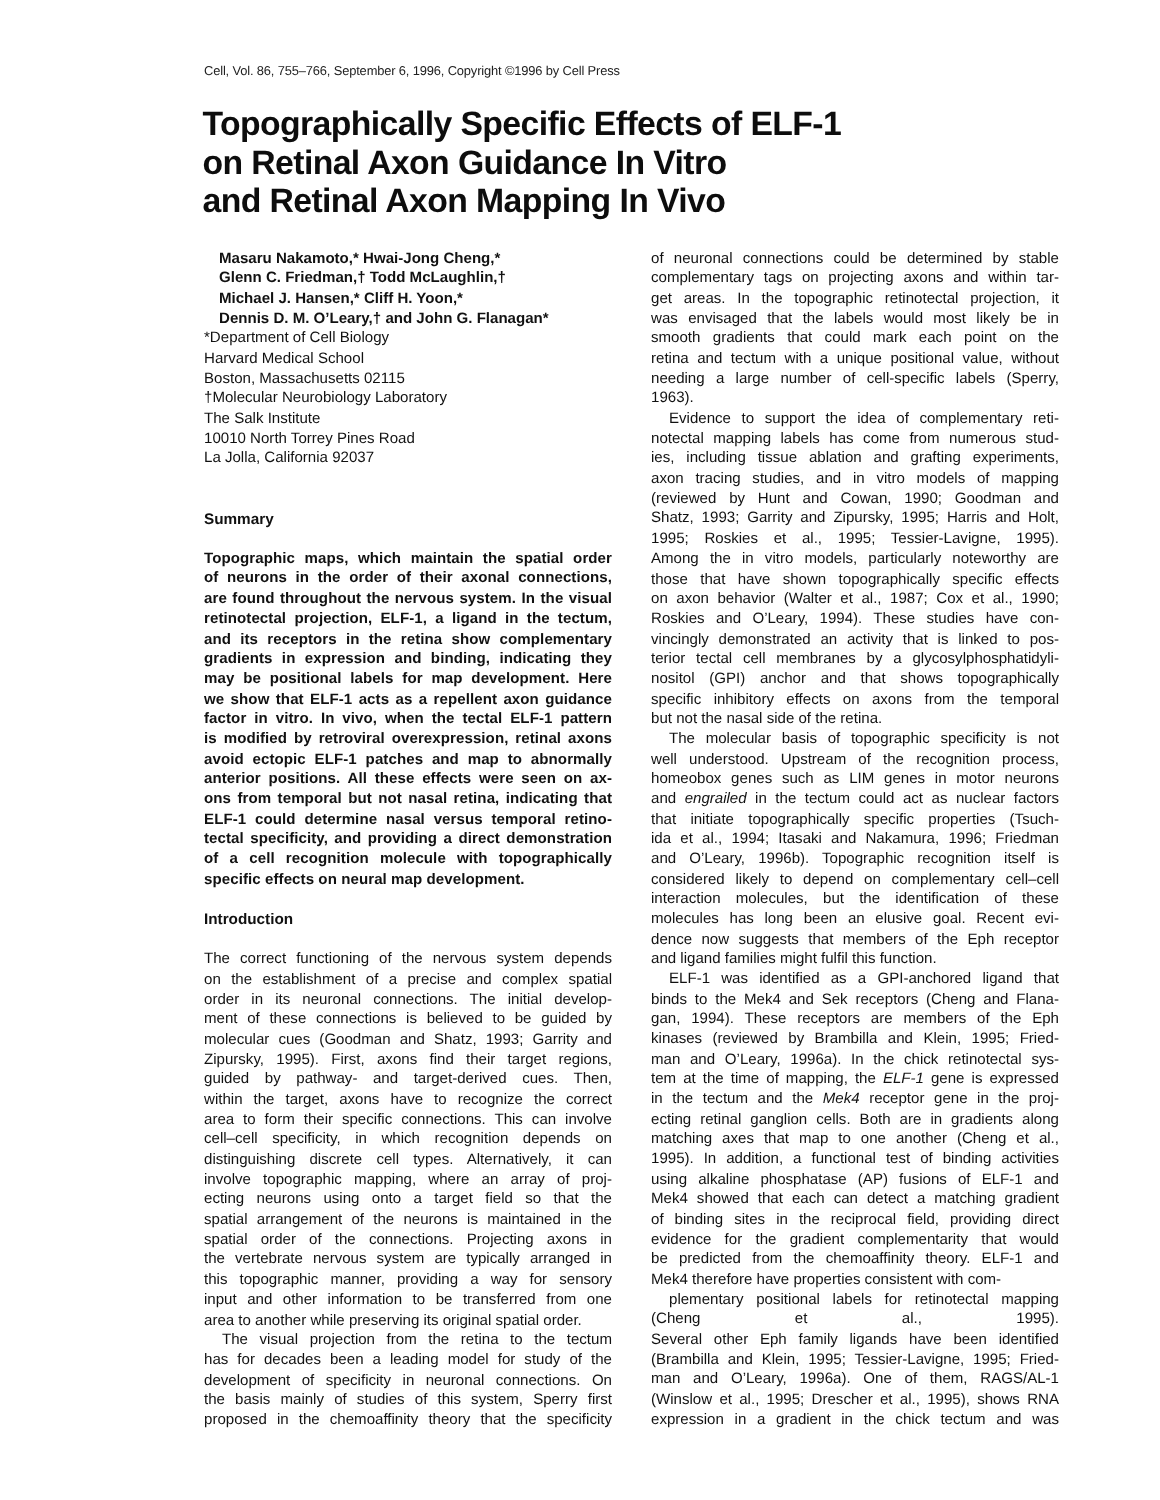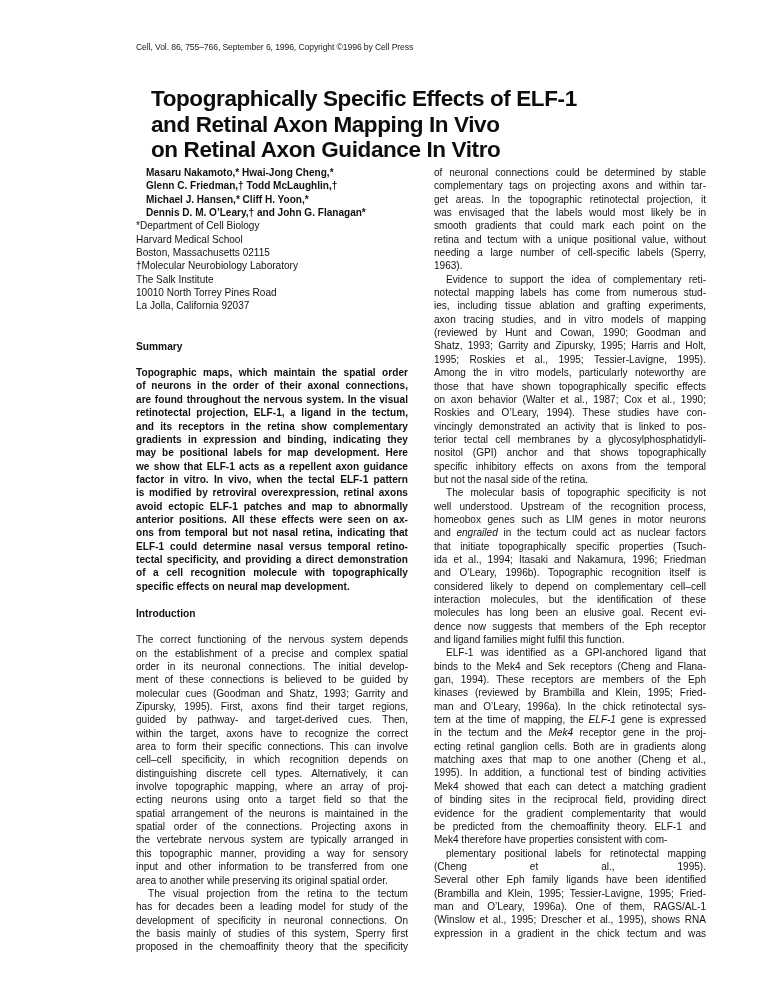--- a/index.html
+++ b/index.html
@@ -5,21 +5,21 @@
   html, body { margin: 0; padding: 0; background: #ffffff; }
   body {
     width: 773px; height: 1000px; position: relative; overflow: hidden;
     font-family: "Liberation Sans", sans-serif; color: #111111;
   }
   .journal-line {
     position: absolute; left: 136px; top: 42px;
     font-size: 8.6px; letter-spacing: -0.1px; color: #222; text-align: right;
   }
   .title {
-    position: absolute; left: 135px; top: 70px; margin: 16px;
+    position: absolute; left: 135px; top: 70px; margin: 0;
     font-size: 22.5px; font-weight: bold; line-height: 25.5px;
     letter-spacing: -0.4px; color: #0d0d0d;
   }
   .title .tl { display: block; white-space: nowrap; }
   .col { position: absolute; width: 272px; }
   .col-left { left: 136px; top: 166px; }
   .col-right { left: 434px; top: 166px; }
   .ln {
     display: block; font-size: 10.05px; line-height: 13.35px;
     white-space: nowrap; text-align: justify; text-align-last: justify;
@@ -40,22 +40,22 @@
   .abstract .ln { font-weight: bold; letter-spacing: 0.05px; }
   i { font-style: italic; }
 </style>
 </head>
 <body>
 
 <div class="journal-line">Cell, Vol. 86, 755–766, September 6, 1996, Copyright ©1996 by Cell Press</div>
 
 <h1 class="title">
   <span class="tl">Topographically Specific Effects of ELF-1</span>
+  <span class="tl">on Retinal Axon Guidance In Vitro</span>
   <span class="tl">and Retinal Axon Mapping In Vivo</span>
-  <span class="tl">on Retinal Axon Guidance In Vitro</span>
 </h1>
 
 <div class="col col-left">
   <div class="authors">
     <span class="ln bold">Masaru Nakamoto,* Hwai-Jong Cheng,*</span>
     <span class="ln bold">Glenn C. Friedman,† Todd McLaughlin,†</span>
     <span class="ln bold">Michael J. Hansen,* Cliff H. Yoon,*</span>
     <span class="ln bold">Dennis D. M. O’Leary,† and John G. Flanagan*</span>
   </div>
   <div class="affil">
@@ -165,20 +165,21 @@
       <span class="ln indent">ELF-1 was identified as a GPI-anchored ligand that</span>
       <span class="ln">binds to the Mek4 and Sek receptors (Cheng and Flana-</span>
       <span class="ln">gan, 1994). These receptors are members of the Eph</span>
       <span class="ln">kinases (reviewed by Brambilla and Klein, 1995; Fried-</span>
       <span class="ln">man and O’Leary, 1996a). In the chick retinotectal sys-</span>
       <span class="ln">tem at the time of mapping, the <i>ELF-1</i> gene is expressed</span>
       <span class="ln">in the tectum and the <i>Mek4</i> receptor gene in the proj-</span>
       <span class="ln">ecting retinal ganglion cells. Both are in gradients along</span>
       <span class="ln">matching axes that map to one another (Cheng et al.,</span>
       <span class="ln">1995). In addition, a functional test of binding activities</span>
+      <span class="ln">using alkaline phosphatase (AP) fusions of ELF-1 and</span>
       <span class="ln">Mek4 showed that each can detect a matching gradient</span>
       <span class="ln">of binding sites in the reciprocal field, providing direct</span>
       <span class="ln">evidence for the gradient complementarity that would</span>
       <span class="ln">be predicted from the chemoaffinity theory. ELF-1 and</span>
       <span class="ln last">Mek4 therefore have properties consistent with com-</span>
       <span class="ln indent">plementary positional labels for retinotectal mapping</span>
       <span class="ln">(Cheng et al., 1995).</span>
       <span class="ln">Several other Eph family ligands have been identified</span>
       <span class="ln">(Brambilla and Klein, 1995; Tessier-Lavigne, 1995; Fried-</span>
       <span class="ln">man and O’Leary, 1996a). One of them, RAGS/AL-1</span>

